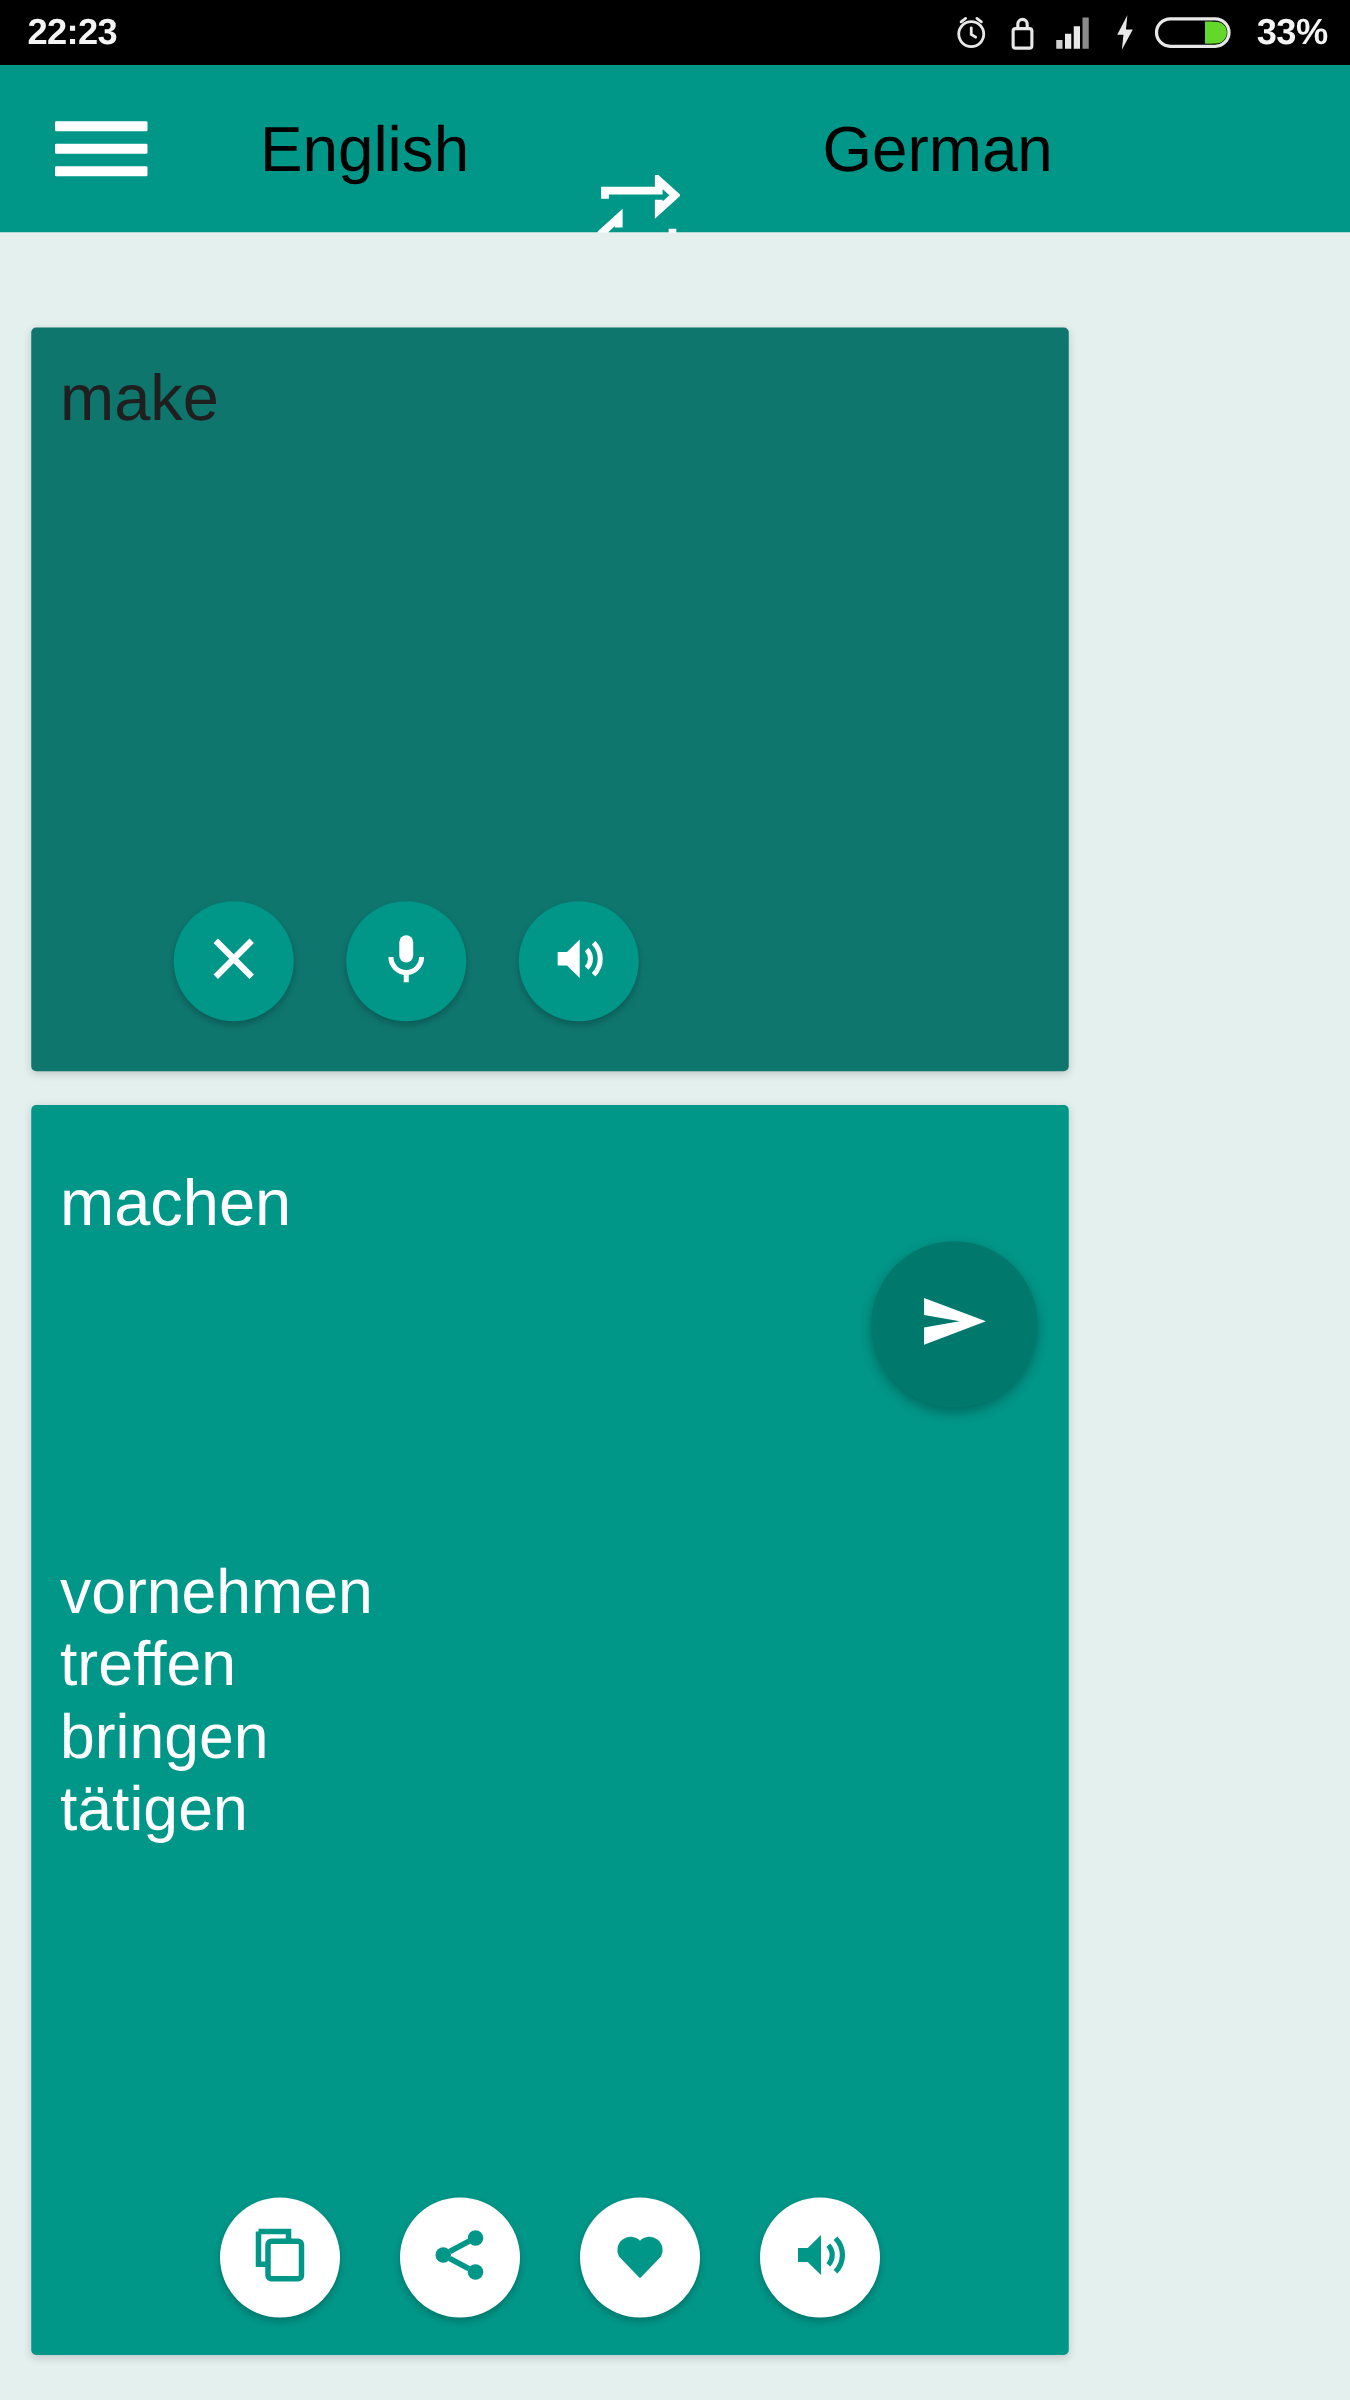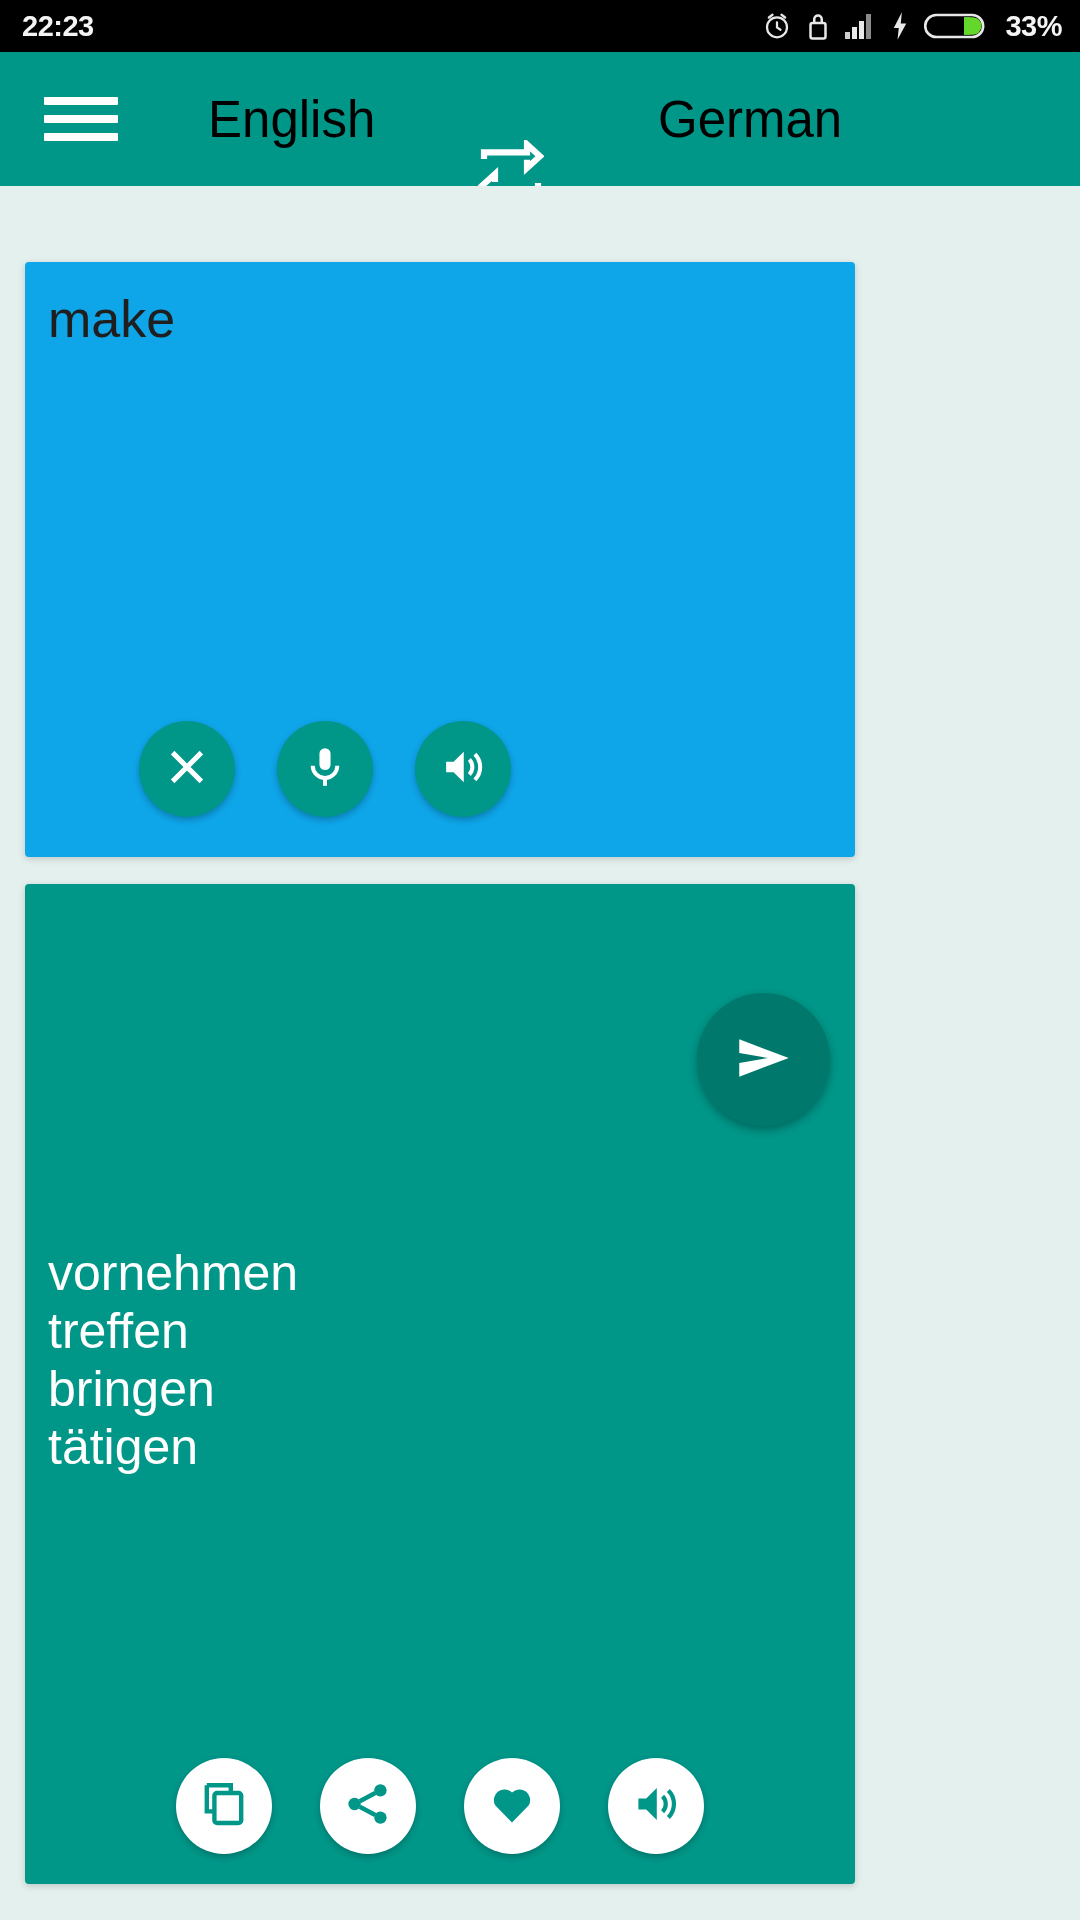--- a/index.html
+++ b/index.html
@@ -71,21 +71,21 @@
     width: 100%; height: calc(1920px - 52px - 134px);
     background: #e4f0ee;
     padding: 0;
   }
 
   
   .input-card {
     position: absolute;
     left: 25px; top: 76px;
     width: 830px; height: 595px;
-    background: #0ea5e9;
+    background: #0f766e;
     border-radius: 4px;
     box-shadow: 0 2px 7px rgba(0,0,0,0.17);
   }
   .input-text {
     position: absolute;
     left: 23px; top: 26px;
     font-size: 52px; color: #1f1f1f;
     line-height: 1.2;
   }
   .input-actions {
@@ -263,20 +263,21 @@
   <div class="fab-send">
     <span>
       <svg width="66" height="66" viewBox="0 0 24 24">
         <path d="M3 5.2 21 12 3 18.8v-5L13.4 12 3 10.2z" fill="#ffffff"></path>
       </svg>
     </span>
   </div>
 
   <div class="result-card">
 
+    <div class="result-main">machen</div>
 
     <div class="result-alts">
       <div class="alt-item">vornehmen</div>
       <div class="alt-item">treffen</div>
       <div class="alt-item">bringen</div>
       <div class="alt-item">tätigen</div>
     </div>
 
     <div class="result-actions">
 

